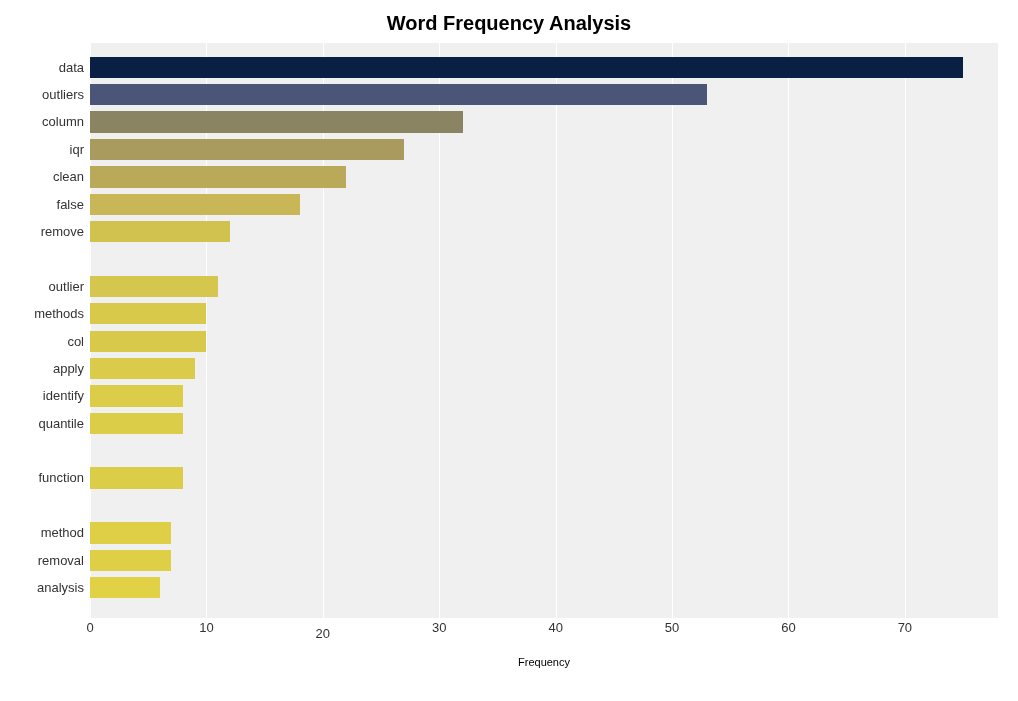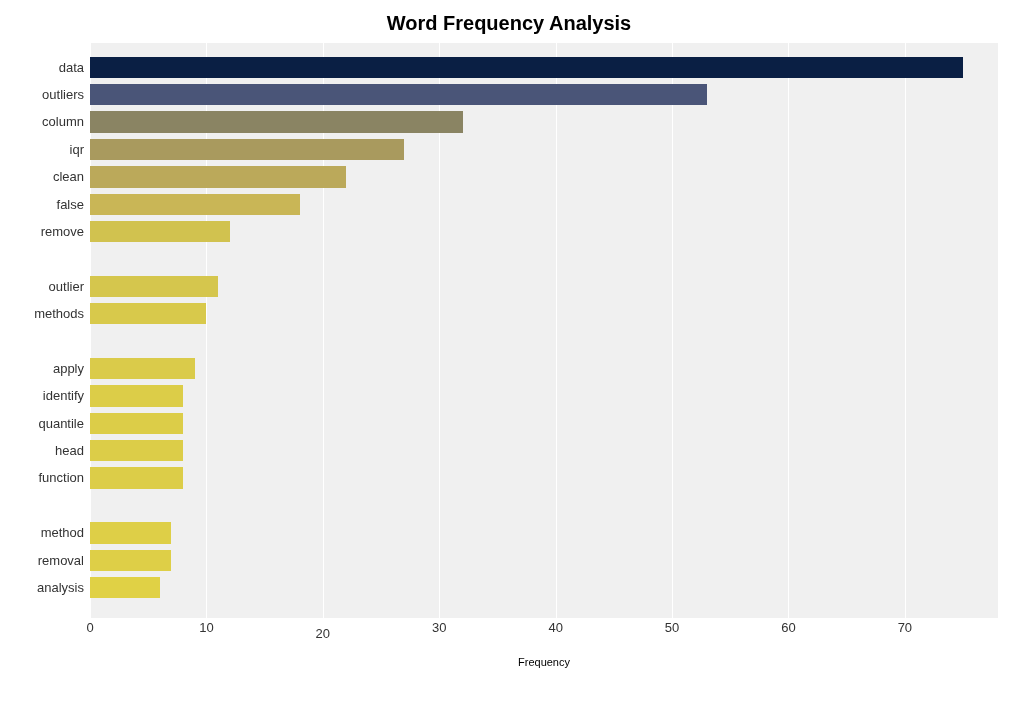--- a/index.html
+++ b/index.html
@@ -154,34 +154,34 @@
           <div class="bar" style="height: 21.3571px; width: 15.3846%; background: rgb(209, 194, 79);"></div>
         </div>
         <div class="bar-row" style="top: 232.738px; height: 21.3571px;">
           <div class="y-label" style="line-height: 21.3571px;">outlier</div>
           <div class="bar" style="height: 21.3571px; width: 14.1026%; background: rgb(213, 198, 77);"></div>
         </div>
         <div class="bar-row" style="top: 260.119px; height: 21.3571px;">
           <div class="y-label" style="line-height: 21.3571px;">methods</div>
           <div class="bar" style="height: 21.3571px; width: 12.8205%; background: rgb(216, 201, 75);"></div>
         </div>
+        <div class="bar-row" style="top: 287.5px; height: 21.3571px;">
+          <div class="y-label" style="line-height: 21.3571px;">col</div>
+          <div class="bar" style="height: 21.3571px; width: 12.8205%; background: rgb(216, 201, 75);"></div>
+        </div>
         <div class="bar-row" style="top: 314.881px; height: 21.3571px;">
           <div class="y-label" style="line-height: 21.3571px;">apply</div>
           <div class="bar" style="height: 21.3571px; width: 11.5385%; background: rgb(218, 203, 74);"></div>
         </div>
         <div class="bar-row" style="top: 342.262px; height: 21.3571px;">
           <div class="y-label" style="line-height: 21.3571px;">identify</div>
           <div class="bar" style="height: 21.3571px; width: 10.2564%; background: rgb(220, 205, 72);"></div>
         </div>
         <div class="bar-row" style="top: 369.643px; height: 21.3571px;">
           <div class="y-label" style="line-height: 21.3571px;">quantile</div>
-          <div class="bar" style="height: 21.3571px; width: 10.2564%; background: rgb(220, 205, 72);"></div>
-        </div>
-        <div class="bar-row" style="top: 397.024px; height: 21.3571px;">
-          <div class="y-label" style="line-height: 21.3571px;">head</div>
           <div class="bar" style="height: 21.3571px; width: 10.2564%; background: rgb(220, 205, 72);"></div>
         </div>
         <div class="bar-row" style="top: 424.405px; height: 21.3571px;">
           <div class="y-label" style="line-height: 21.3571px;">function</div>
           <div class="bar" style="height: 21.3571px; width: 10.2564%; background: rgb(220, 205, 72);"></div>
         </div>
         <div class="bar-row" style="top: 479.167px; height: 21.3571px;">
           <div class="y-label" style="line-height: 21.3571px;">method</div>
           <div class="bar" style="height: 21.3571px; width: 8.97436%; background: rgb(222, 207, 71);"></div>
         </div>

